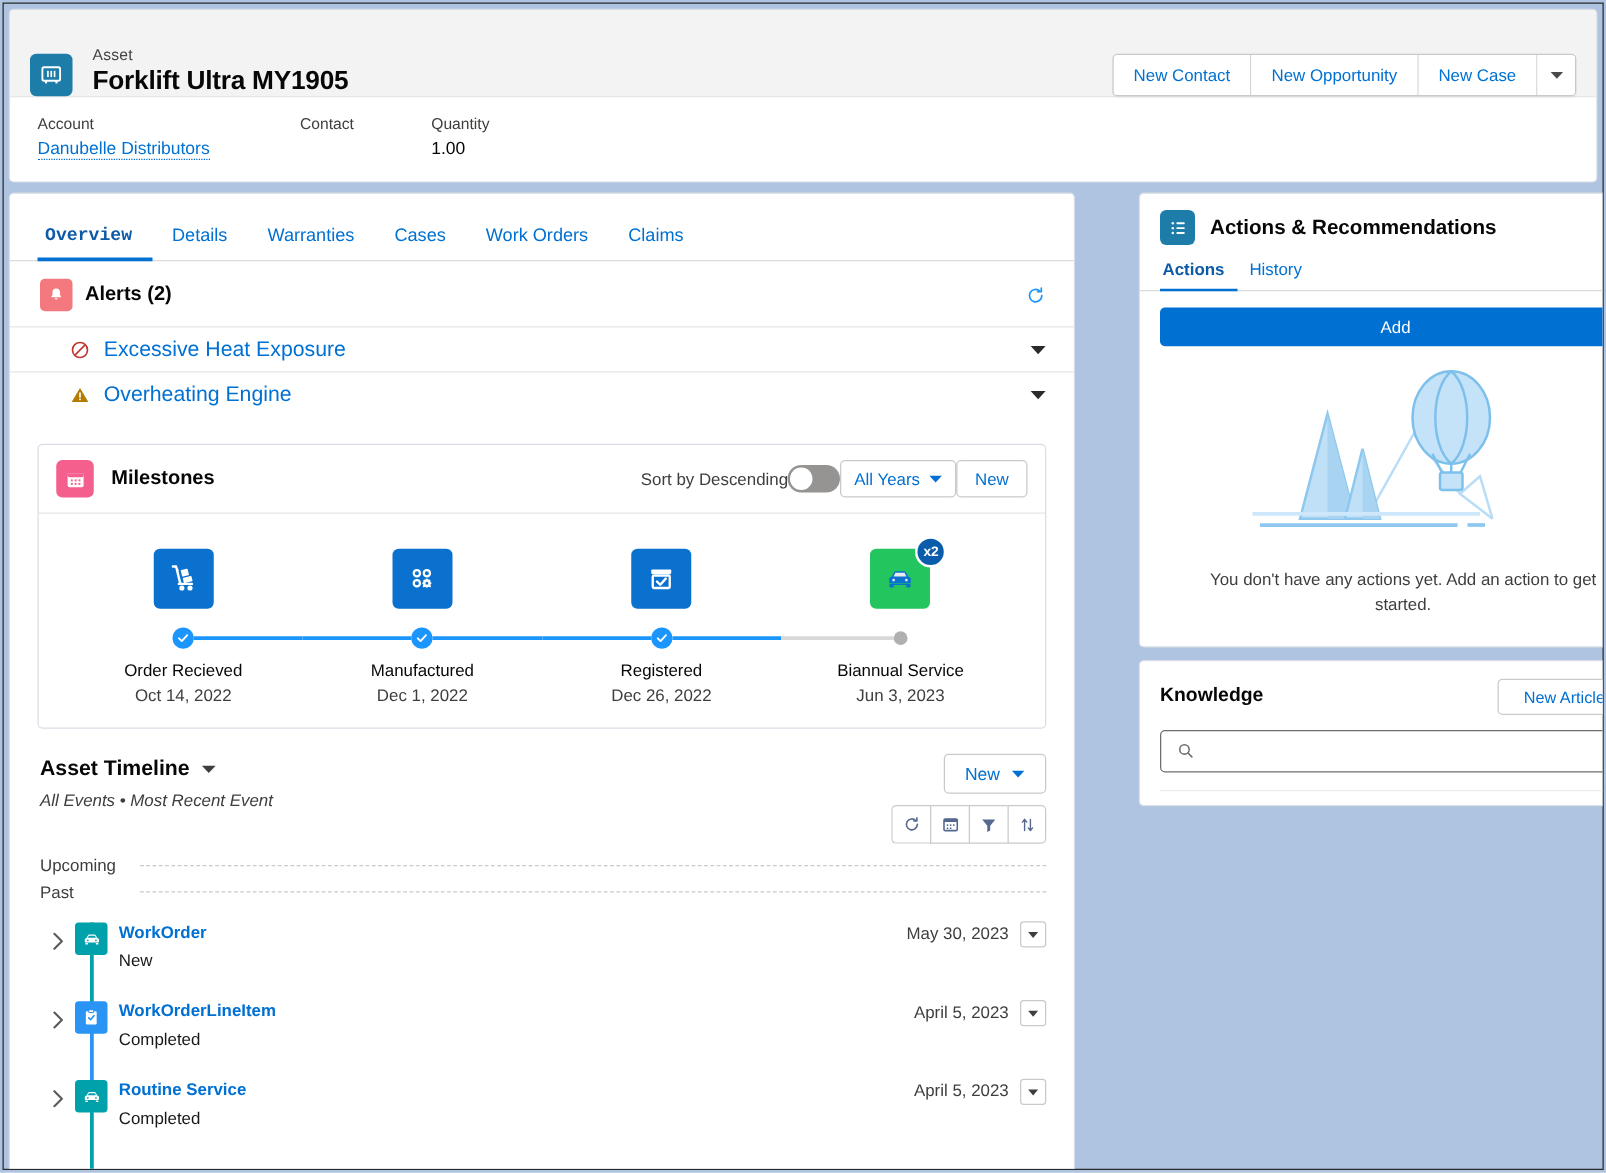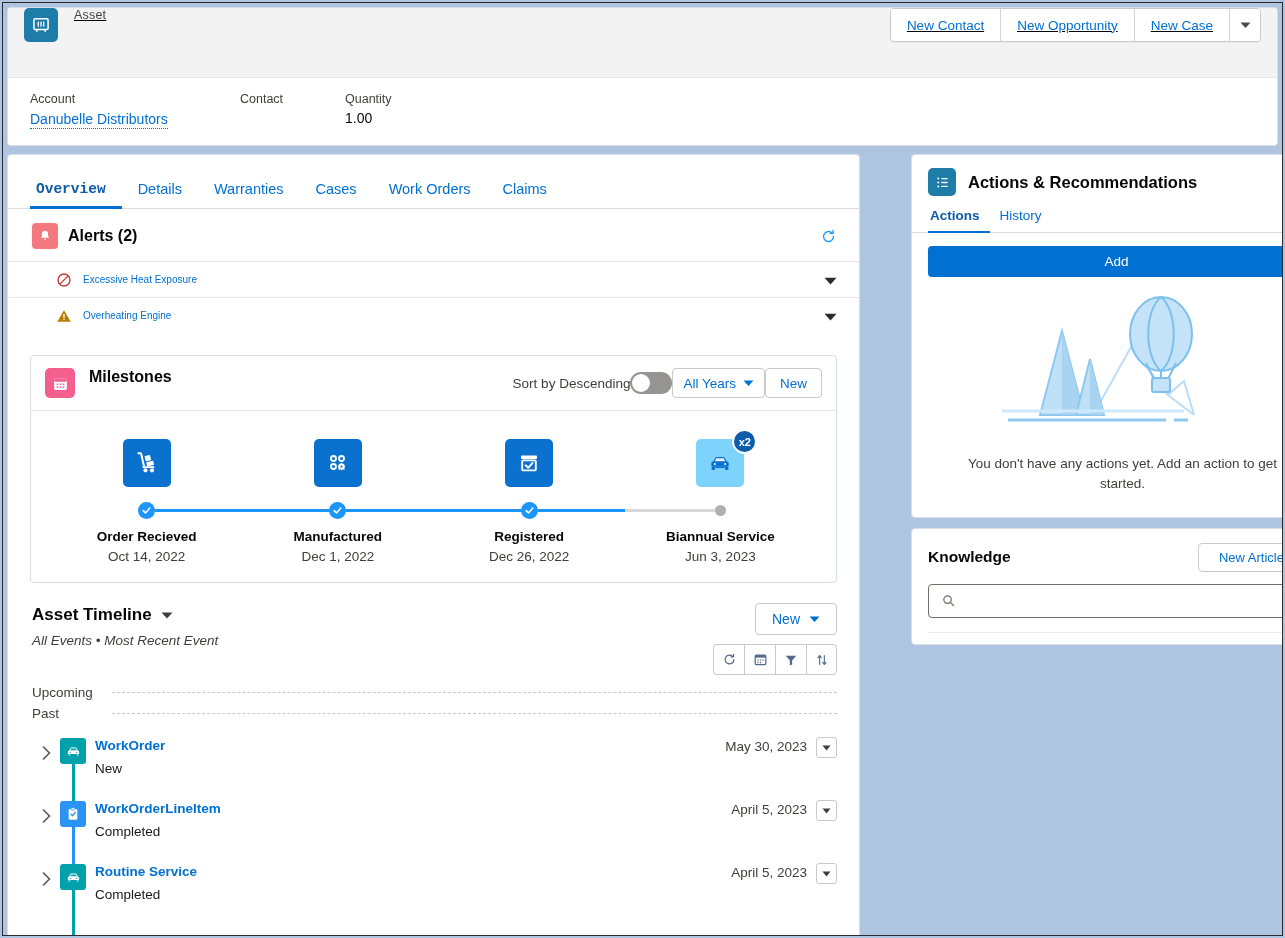--- a/index.html
+++ b/index.html
@@ -23,25 +23,24 @@
   
   .record-header {
     position: absolute; left: 4px; top: 4px; right: 4px;
     background: #fff;
     border: 1px solid #d8dde6;
     border-radius: 4px;
     height: 139px;
     overflow: hidden;
   }
   .header-top {
-    display: flex; align-items: flex-start;
+    display: flex; align-items: flex-end;
     height: 70px; padding: 0 16px;
     background: #f3f3f3;
     border-bottom: 1px solid #e5e5e5;
-    text-decoration: underline;
   }
   .asset-icon {
     width: 34px; height: 34px; border-radius: 5px;
     background: #1d7ca8;
     display: flex; align-items: center; justify-content: center;
     flex: 0 0 auto;
   }
   .header-titles { margin-left: 16px; line-height: 1.15; }
   .header-eyebrow {
     font-size: 12.5px; color: #444; letter-spacing: .2px;
@@ -135,31 +134,31 @@
   }
   .alerts-title { font-size: 16px; font-weight: bold; color: #080707; }
   .refresh-blue { margin-left: auto; cursor: pointer; display:flex; }
   .alert-row {
     display: flex; align-items: center;
     padding: 10px 22px 10px 48px;
     border-top: 1px solid #e6e6e6;
     height: 36px;
   }
   .alert-ico { margin-right: 11px; display: flex; }
-  .alert-name { font-size: 10px; color: #0070d2; cursor: pointer; }
+  .alert-name { font-size: 17px; color: #0070d2; cursor: pointer; }
   .alert-caret { margin-left: auto; cursor: pointer; }
 
   
   .ms-card {
     margin: 22px 22px 0 22px;
     border: 1px solid #d8dde6; border-radius: 4px;
     background: #fff;
   }
   .ms-head {
-    display: flex; 
+    display: flex; align-items: center;
     padding: 12px 14px; border-bottom: 1px solid #e6e6e6;
   }
   .ms-icon {
     width: 30px; height: 30px; border-radius: 5px; background: #f45f8e;
     display: flex; align-items: center; justify-content: center;
     margin-right: 14px;
   }
   .ms-title { font-size: 16px; font-weight: bold; color: #080707; }
   .ms-controls { margin-left: auto; display: flex; align-items: center; }
   .ms-sortlabel { font-size: 13.5px; color: #3e3e3c; }
@@ -181,21 +180,21 @@
   .ms-new { padding: 0 14px; }
 
   .ms-body { padding: 28px 20px 18px 20px; }
   .ms-track { display: flex; }
   .ms-item { flex: 1; display: flex; flex-direction: column; align-items: center; position: relative; }
   .ms-pin {
     width: 48px; height: 48px; border-radius: 5px;
     background: #0b71ce; position: relative;
     display: flex; align-items: center; justify-content: center;
   }
-  .ms-pin.pending { background: #7dd3fc; }
+  .ms-pin.pending { background: #22c55e; }
   .ms-pin:after {
     content: ""; position: absolute; bottom: -6px; left: 50%;
     margin-left: -7px; width: 14px; height: 14px;
     background: inherit; transform: rotate(45deg);
     border-radius: 2px;
     z-index: -1;
   }
   .ms-badge {
     position: absolute; right: -13px; top: -10px;
     width: 25px; height: 25px; border-radius: 50%;
@@ -209,21 +208,21 @@
   }
   .ms-seg { flex: 1; height: 3px; background: #1b96ff; }
   .ms-seg.off { background: #d8d8d8; }
   .ms-seg.blank { background: transparent; }
   .ms-dot {
     width: 17px; height: 17px; border-radius: 50%; background: #1b96ff;
     display: flex; align-items: center; justify-content: center;
     flex: 0 0 auto;
   }
   .ms-dot.off { background: #b0b0b0; width: 11px; height: 11px; }
-  .ms-label { font-size: 13.5px; font-weight: bold; color: #080707; margin-top: 8px; }
+  .ms-label { font-size: 13.5px; font-weight: normal; color: #080707; margin-top: 8px; }
   .ms-date { font-size: 13.5px; color: #3e3e3c; margin-top: 5px; }
 
   
   .tl-wrap { padding: 22px 22px 0 24px; position: relative; }
   .tl-title-row { display: flex; align-items: center; }
   .tl-title { font-size: 17px; font-weight: bold; color: #080707; }
   .tl-title-caret { margin-left: 9px; cursor: pointer; display:flex; }
   .tl-sub { font-size: 13.5px; color: #3e3e3c; margin-top: 8px; font-style: italic; }
   .tl-tools { position: absolute; right: 22px; top: 20px; text-align: right; }
   .tl-new {
@@ -341,20 +340,21 @@
           <rect x="3.5" y="4.5" width="17" height="13" rx="1.6" fill="none" stroke="#fff" stroke-width="1.8"></rect>
           <rect x="8" y="8" width="1.6" height="6" fill="#fff"></rect>
           <rect x="11.2" y="8" width="1.6" height="6" fill="#fff"></rect>
           <rect x="14.4" y="8" width="1.6" height="6" fill="#fff"></rect>
           <rect x="6" y="17.5" width="2" height="2.6" fill="#fff"></rect>
           <rect x="16" y="17.5" width="2" height="2.6" fill="#fff"></rect>
         </svg>
       </div>
       <div class="header-titles">
         <div class="header-eyebrow">Asset</div>
+        <div class="header-title">Forklift Ultra MY1905</div>
       </div>
       <div class="header-actions">
         <div class="btn-group">
           <button>New Contact</button>
           <button>New Opportunity</button>
           <button>New Case</button>
           <div class="btn-caret">
             <svg width="11" height="7" viewBox="0 0 11 7">
                 <path d="M0.5 0.5 L5.5 6 L10.5 0.5 Z" fill="#4a4a4a"></path>
               </svg>

